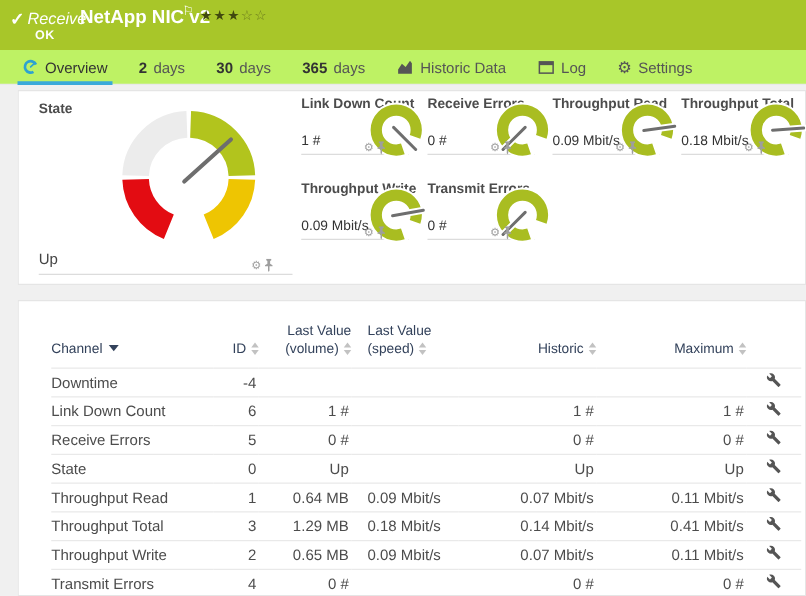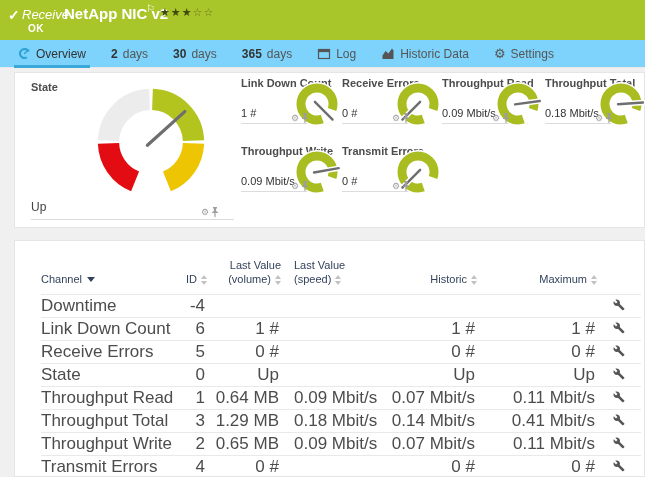--- a/index.html
+++ b/index.html
@@ -11,21 +11,21 @@
   .topbar { position:absolute; left:0; top:0; width:645px; height:40px; background:#a8c629; color:#fff; }
   .chk { position:absolute; left:8px; top:7px; font-size:14px; font-weight:bold; }
   .kind { position:absolute; left:22px; top:7px; font-style:italic; font-size:13px; }
   .sname { position:absolute; left:64px; top:5px; font-size:15px; font-weight:bold; }
   .flag { position:absolute; left:146px; top:3px; font-size:10px; }
   .stars { position:absolute; left:160px; top:6px; font-size:11px; letter-spacing:1px; cursor:pointer; }
   .stars .f { color:#41490f; } .stars .e { color:#6d7d1e; }
   .okbadge { position:absolute; left:28px; top:23px; font-size:10px; font-weight:bold; letter-spacing:.5px; }
 
   
-  .tabs { position:absolute; left:0; top:40px; width:645px; height:28px; background:#7dd3fc; display:flex; align-items:center; padding-left:14px; gap:17px; border-bottom:1px solid #e9e9e9; }
+  .tabs { position:absolute; left:0; top:40px; width:645px; height:28px; background:#bef264; display:flex; align-items:center; padding-left:14px; gap:17px; border-bottom:1px solid #e9e9e9; }
   .tab { position:relative; display:flex; align-items:center; gap:5px; height:28px; font-size:12px; color:#555; cursor:pointer; white-space:nowrap; padding:0 4px; }
   .tab b { color:#333; font-weight:bold; }
   .tab.active { color:#333; }
   .tab.active::after { content:""; position:absolute; left:0; right:0; bottom:0; height:3px; background:#3aa9d9; }
   .ticon { flex:0 0 auto; }
   .gearchar { font-size:13px; color:#555; line-height:1; }
 
   
   .panel { position:absolute; background:#fff; border:1px solid #e5e5e5; }
   #panel-gauges { left:14px; top:72px; width:631px; height:156px; }
@@ -49,21 +49,21 @@
   .mini .mgauge { position:absolute; left:52px; top:3px; z-index:2; }
 
   .gicons { display:inline-flex; align-items:center; gap:2px; }
   .gicons .gear { font-size:9px; color:#9e9e9e; line-height:1; cursor:pointer; }
   .gicons svg { cursor:pointer; }
 
   
   table { border-collapse:collapse; table-layout:fixed; margin:10px 0 0 26px; width:600px; }
   col.c-name{width:130px} col.c-id{width:36px} col.c-vol{width:74px} col.c-spd{width:86px} col.c-min{width:110px} col.c-max{width:120px} col.c-set{width:44px}
   th { font-size:11px; font-weight:normal; color:#33425b; text-align:left; vertical-align:bottom; padding:8px 0 7px 0; border-bottom:1px solid #e9e9e9; line-height:1.25; cursor:pointer; }
-  td { font-size:17px; color:#4c4c4c; padding:0; height:23px; border-bottom:1px solid #e9e9e9; white-space:nowrap; }
+  td { font-size:12px; color:#4c4c4c; padding:0; height:23px; border-bottom:1px solid #e9e9e9; white-space:nowrap; }
   .ar { text-align:right; } .al { text-align:left; padding-left:13px !important; }
   th.ar { padding-right:0; }
   td.ar { padding-right:2px; }
   .sorter { display:inline-flex; flex-direction:column; gap:2px; margin-left:4px; vertical-align:middle; }
   .sorter i { display:block; width:0; height:0; border-left:3px solid transparent; border-right:3px solid transparent; }
   .sorter .u { border-bottom:4px solid #c2c2c2; }
   .sorter .d { border-top:4px solid #c2c2c2; }
   .caret { display:inline-block; width:0; height:0; border-left:4px solid transparent; border-right:4px solid transparent; border-top:5px solid #33425b; margin-left:5px; vertical-align:middle; }
   .setcell { text-align:center; }
   .wrench { cursor:pointer; }
@@ -97,30 +97,30 @@
     <div class="tab">
         <b>30</b>
         <span>days</span>
       </div>
     <div class="tab">
         <b>365</b>
         <span>days</span>
       </div>
     <div class="tab">
       <svg class="ticon" width="14" height="14" viewBox="0 0 14 14">
+          <path d="M1.5 12V8.5l3-4.5 3 2.5 3.5-5 1.5 2v8.5z" fill="#555"></path>
+        </svg>
+      <span>Historic Data</span>
+    </div>
+    <div class="tab">
+      <svg class="ticon" width="14" height="14" viewBox="0 0 14 14">
           <rect x="1.5" y="2.5" width="11" height="9" fill="none" stroke="#555" stroke-width="1.2"></rect>
           <rect x="1.5" y="2.5" width="11" height="2.6" fill="#555"></rect>
         </svg>
       <span>Log</span>
-    </div>
-    <div class="tab">
-      <svg class="ticon" width="14" height="14" viewBox="0 0 14 14">
-          <path d="M1.5 12V8.5l3-4.5 3 2.5 3.5-5 1.5 2v8.5z" fill="#555"></path>
-        </svg>
-      <span>Historic Data</span>
     </div>
     <div class="tab">
       <span class="gearchar">⚙</span>
       <span>Settings</span>
     </div>
   </nav>
 
   <section class="panel" id="panel-gauges">
 
     <div class="ptitle state-title">State</div>

